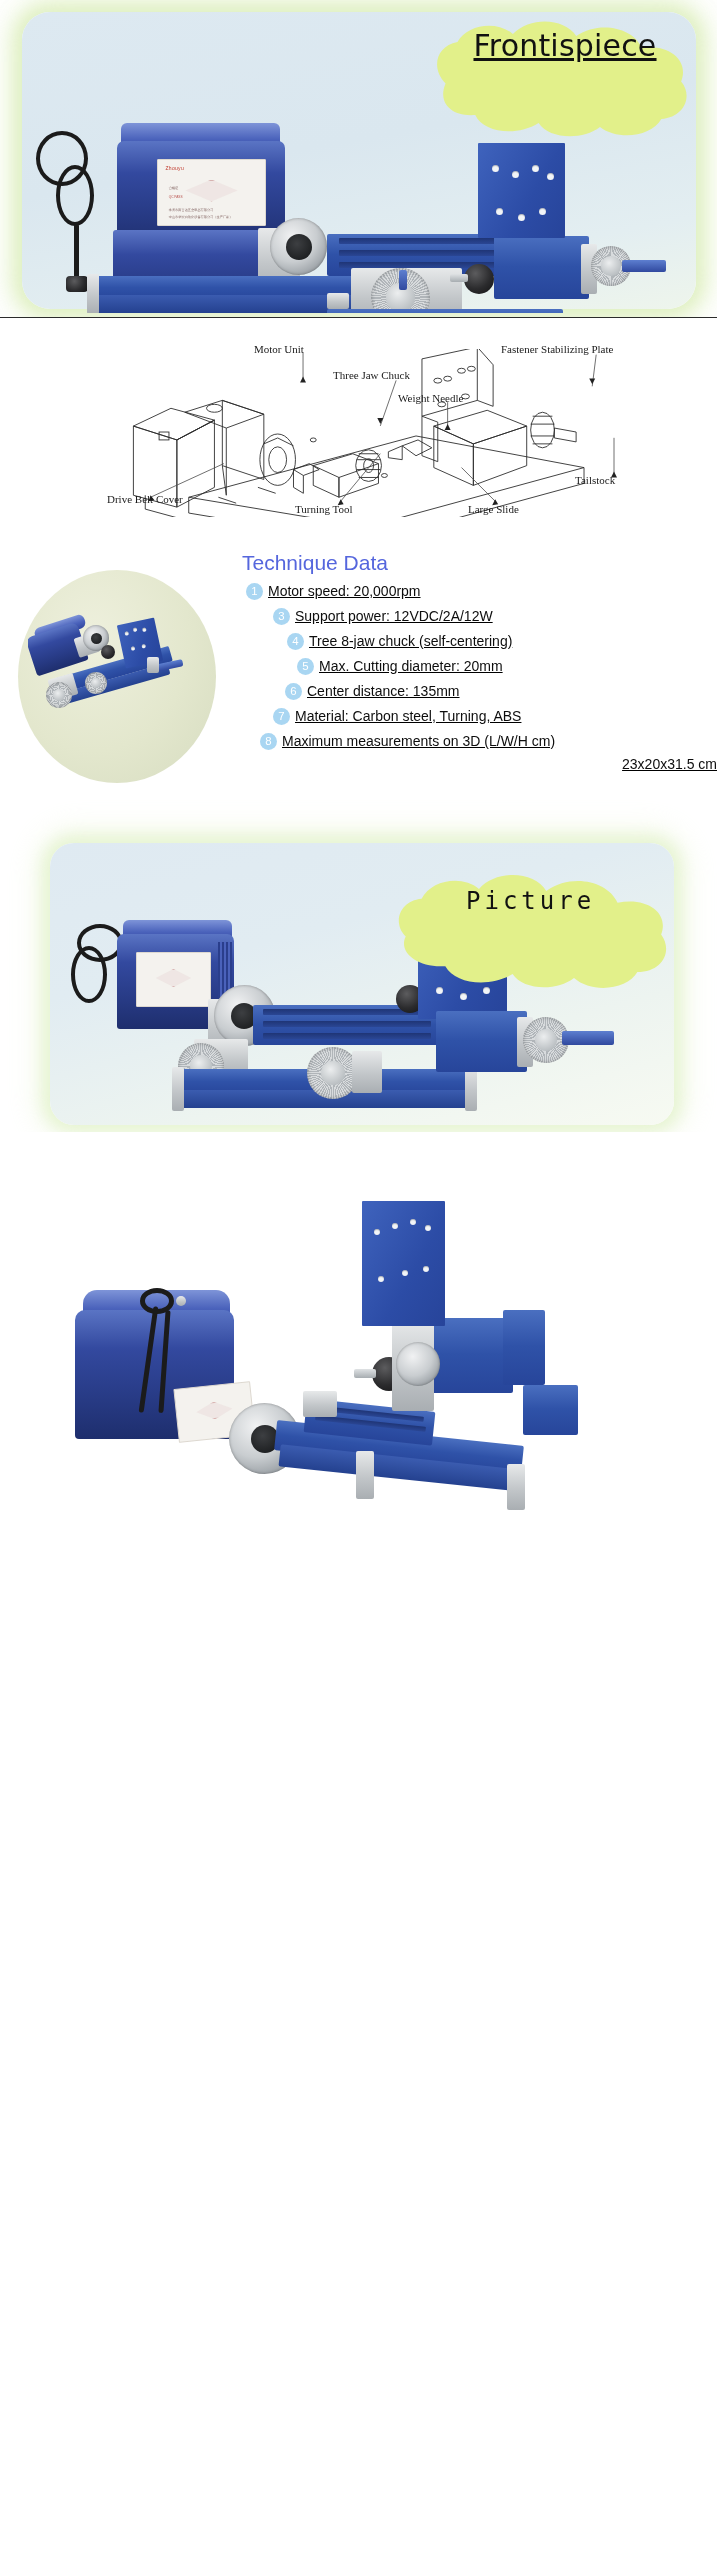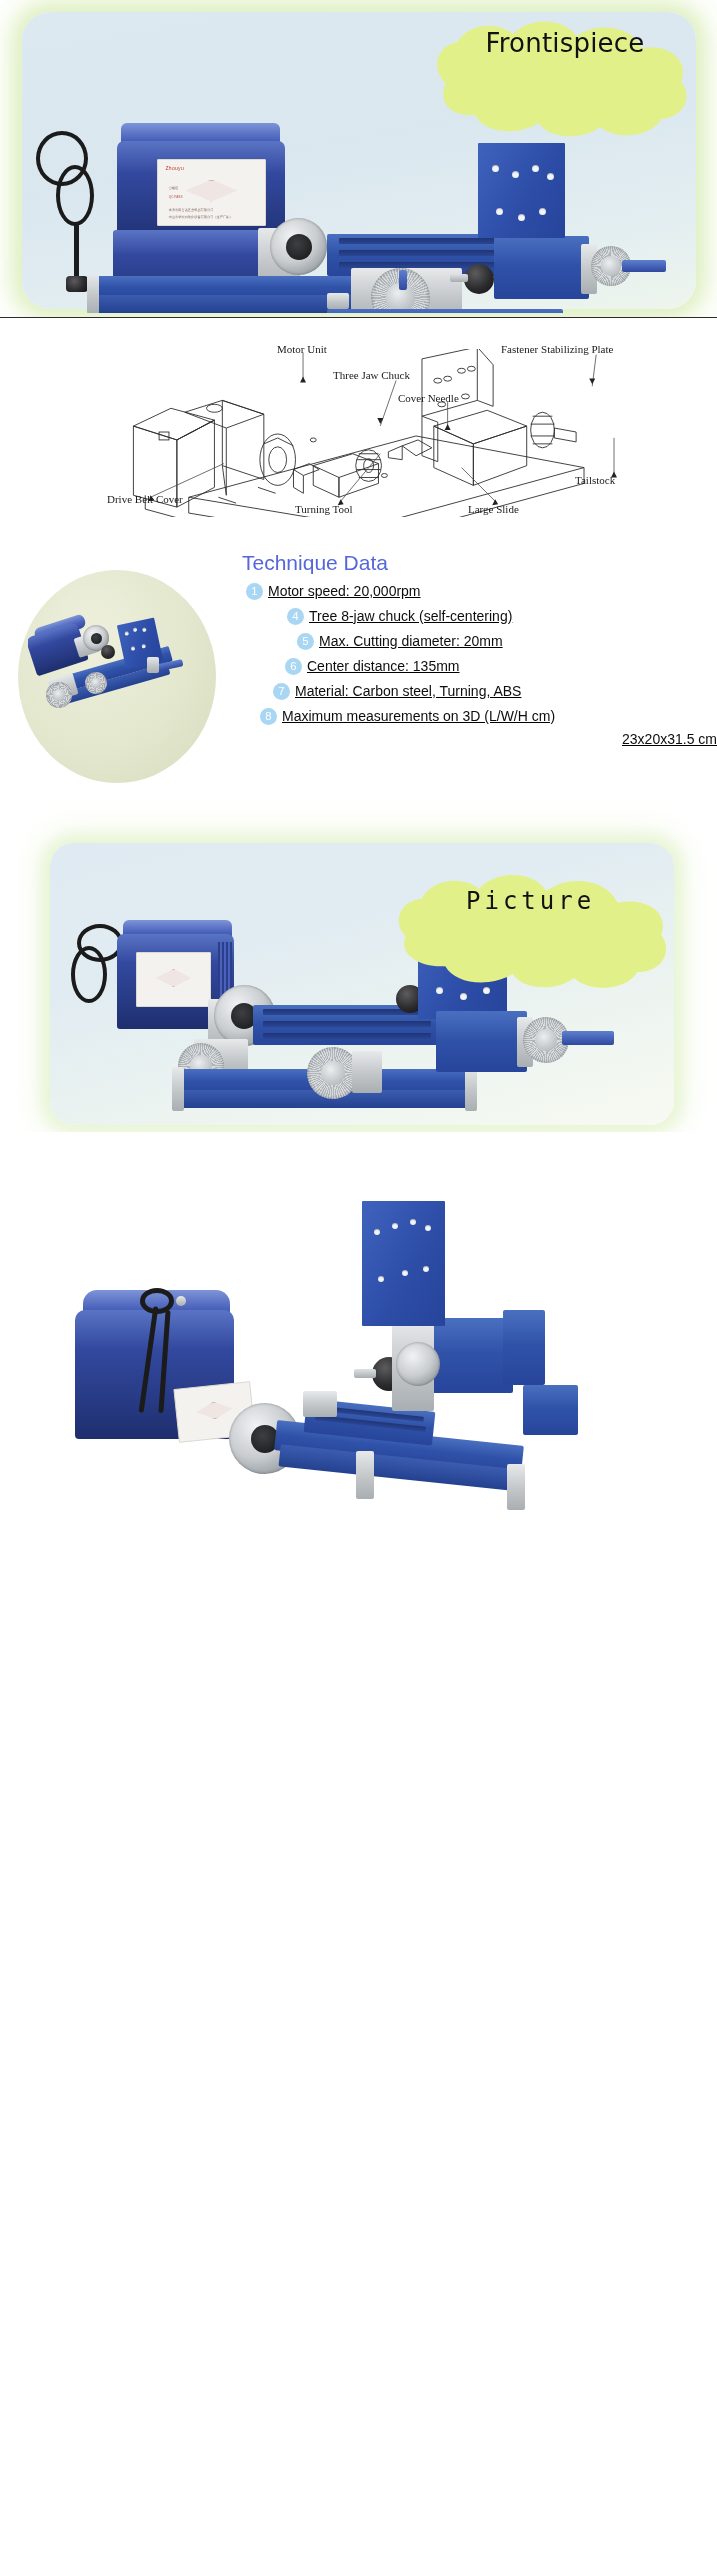--- a/index.html
+++ b/index.html
@@ -21,23 +21,23 @@
     background: linear-gradient(170deg,#dde9f1 0%,#dae7ef 45%,#e3eef1 78%,#eef5ec 100%);
     box-shadow: 0 0 18px 9px rgba(205,232,160,.55),
                 0 0 34px 16px rgba(226,242,198,.38);
   }
   .blob {
     position: absolute; pointer-events: none;
   }
   .blob svg { display:block; }
   .fp-title {
     position: absolute; left: 451px; top: 28px; width: 228px;
-    font-size: 26px; color: #111; letter-spacing: 0.2px;
+    font-size: 30px; color: #111; letter-spacing: 0.2px;
     font-family: "DejaVu Sans", sans-serif;
-    z-index: 4; text-align: center;
+    z-index: 4; text-align: center; text-decoration: underline;
   }
   
   .photo { position: absolute; overflow: hidden; }
 
   
   .diagram-section {
     position: absolute; left: 0; top: 317px; width: 717px; height: 233px;
     background: #ffffff;
   }
   .divider-line {
@@ -356,23 +356,23 @@
       <polygon points="384,108 381,102 387,102"></polygon>
       <polygon points="452,108 449,114 455,114"></polygon>
       <polygon points="152,180 150,186 156,185"></polygon>
       <polygon points="344,184 341,190 347,189"></polygon>
       <polygon points="500,184 497,190 503,189"></polygon>
       <polygon points="620,156 617,162 623,162"></polygon>
     </g>
   </svg>
 
   <div class="diag-label" style="left:501px; top:26px;">Fastener Stabilizing Plate</div>
-  <div class="diag-label" style="left:254px; top:26px;margin-left:23px;">Motor Unit</div>
+  <div class="diag-label" style="left:254px; top:26px;">Motor Unit</div>
   <div class="diag-label" style="left:333px; top:52px;font-family:Liberation Serif, serif;">Three Jaw Chuck</div>
-  <div class="diag-label" style="left:398px; top:75px;">Cover Needle</div>
+  <div class="diag-label" style="left:398px; top:75px;">Weight Needle</div>
   <div class="diag-label" style="left:107px; top:176px;">Drive Belt Cover</div>
   <div class="diag-label" style="left:295px; top:186px;">Turning Tool</div>
   <div class="diag-label" style="left:468px; top:186px;">Large Slide</div>
   <div class="diag-label" style="left:575px; top:157px;">Tailstock</div>
 
 </div>
 
 <div class="tech-section">
   <div class="tech-oval"></div>
 
@@ -398,20 +398,23 @@
     <div class="shaft blue" style="left:127px; top:55px; width:28px; height:7px; transform:rotate(-12deg);"></div>
     <div class="alu" style="left:119px; top:50px; width:12px; height:16px;"></div>
   </div>
 
   <div class="tech-title">Technique Data</div>
 
   <div class="tech-list">
     <div class="tech-item" style="padding-left:246px;">
       <span class="tech-num">1</span><span class="tech-text">Motor speed: 20,000rpm</span>
     </div>
+    <div class="tech-item" style="padding-left:273px;">
+      <span class="tech-num">3</span><span class="tech-text">Support power: 12VDC/2A/12W</span>
+    </div>
     <div class="tech-item" style="padding-left:287px;">
       <span class="tech-num">4</span><span class="tech-text">Tree 8-jaw chuck (self-centering)</span>
     </div>
     <div class="tech-item" style="padding-left:297px;">
       <span class="tech-num">5</span><span class="tech-text">Max. Cutting diameter: 20mm</span>
     </div>
     <div class="tech-item" style="padding-left:285px;">
       <span class="tech-num">6</span><span class="tech-text">Center distance: 135mm</span>
     </div>
     <div class="tech-item" style="padding-left:273px;">

